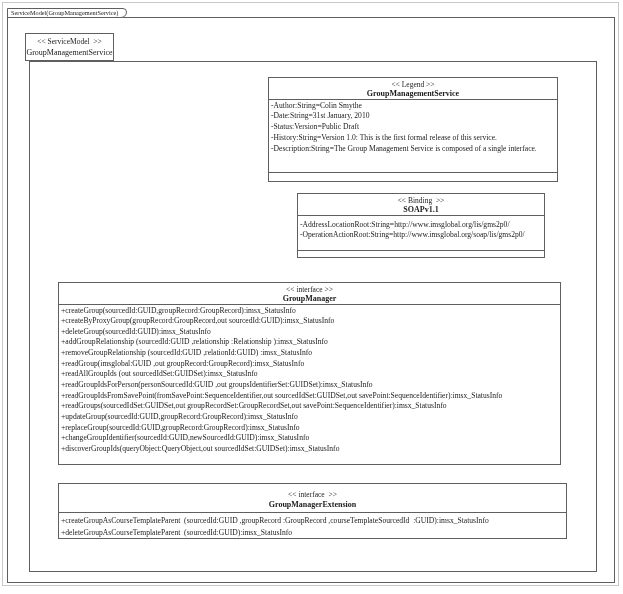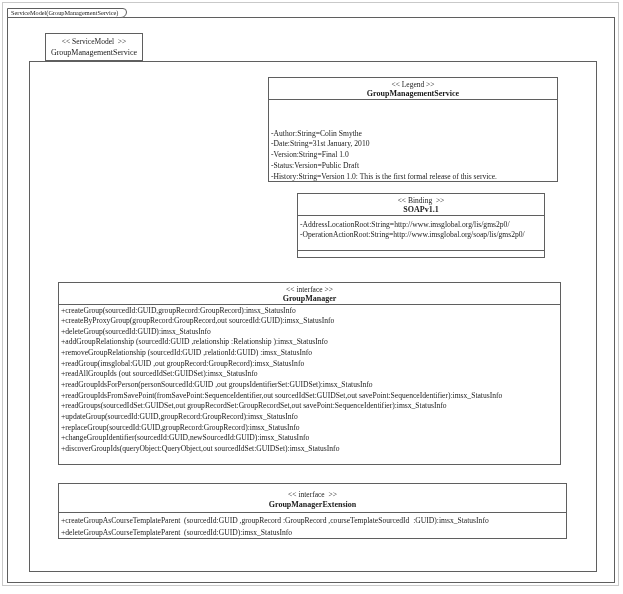--- a/index.html
+++ b/index.html
@@ -31,23 +31,23 @@
     position:absolute;left:7px;top:8px;height:10px;
     border:1px solid var(--line);box-sizing:border-box;
     background:var(--bg);
     padding:0 8px 0 3px;
     border-radius:0 4px 6px 0;
     font-size:6.3px;line-height:8px;white-space:pre;
     z-index:4;
   }
   
   .sm-box{
-    position:absolute;left:25px;top:33px;width:98px;height:28px;
+    position:absolute;left:25px;top:33px;width:89px;height:28px;
     border:1px solid var(--line);box-sizing:border-box;background:var(--bg);
-    z-index:3;text-align:center;margin-left:20px;
+    z-index:3;text-align:center;
   }
   .sm-box .stereo{font-size:7.5px;line-height:11px;padding-top:2px;white-space:pre;}
   .sm-box .sm-name{font-size:8px;line-height:11px;white-space:pre;}
   
   .sm-container{
     position:absolute;left:29px;top:61px;width:568px;height:511px;
     border:1px solid var(--line);box-sizing:border-box;background:var(--bg);
     z-index:1;
   }
   
@@ -63,21 +63,21 @@
   .head .stereo{font-size:7.5px;line-height:9.5px;padding-top:1.5px;white-space:pre;}
   .head .bname{font-size:8px;font-weight:bold;line-height:9.5px;white-space:pre;}
   .lines{
     flex:0 0 auto;border-bottom:1px solid var(--line);
     padding:1px 2px;overflow:hidden;
   }
   .lines.no-div{border-bottom:none;flex:1 1 auto;}
   .line{font-size:7.6px;line-height:10.8px;white-space:pre;}
   .empty{flex:1 1 auto;}
   
-  .legend-box{left:268px;top:77px;width:290px;height:105px;gap:28px;}
+  .legend-box{left:268px;top:77px;width:290px;height:105px;}
   .legend-box .lines{height:70px;}
   .binding-box{left:297px;top:193px;width:248px;height:65px;}
   .binding-box .lines{padding-top:4px;height:29px;}
   .binding-box .line{line-height:10px;}
   .gm-box{left:58px;top:282px;width:503px;height:183px;}
   .gm-box .line{line-height:10.65px;}
   .gme-box{left:58px;top:483px;width:509px;height:56px;}
   .gme-box .head{padding:4.5px 0 3px 0;}
   .gme-box .lines{padding-top:2px;}
   .gme-box .line{line-height:11.5px;}
@@ -101,21 +101,20 @@
   <div class="sm-container"></div>
 
   <div class="box legend-box">
     <div class="head">
       <div class="stereo">&lt;&lt; Legend &gt;&gt;</div>
       <div class="bname">GroupManagementService</div>
     </div>
     <div class="lines">
       <div class="line">-Author:String=Colin Smythe</div>
       <div class="line">-Date:String=31st January, 2010</div>
-      <div class="line">-Version:String=Final 1.0</div>
       <div class="line">-Status:Version=Public Draft</div>
       <div class="line">-History:String=Version 1.0: This is the first formal release of this service.</div>
       <div class="line">-Description:String=The Group Management Service is composed of a single interface.</div>
     </div>
     <div class="empty"></div>
   </div>
 
   <div class="box binding-box">
     <div class="head">
       <div class="stereo">&lt;&lt; Binding  &gt;&gt;</div>

